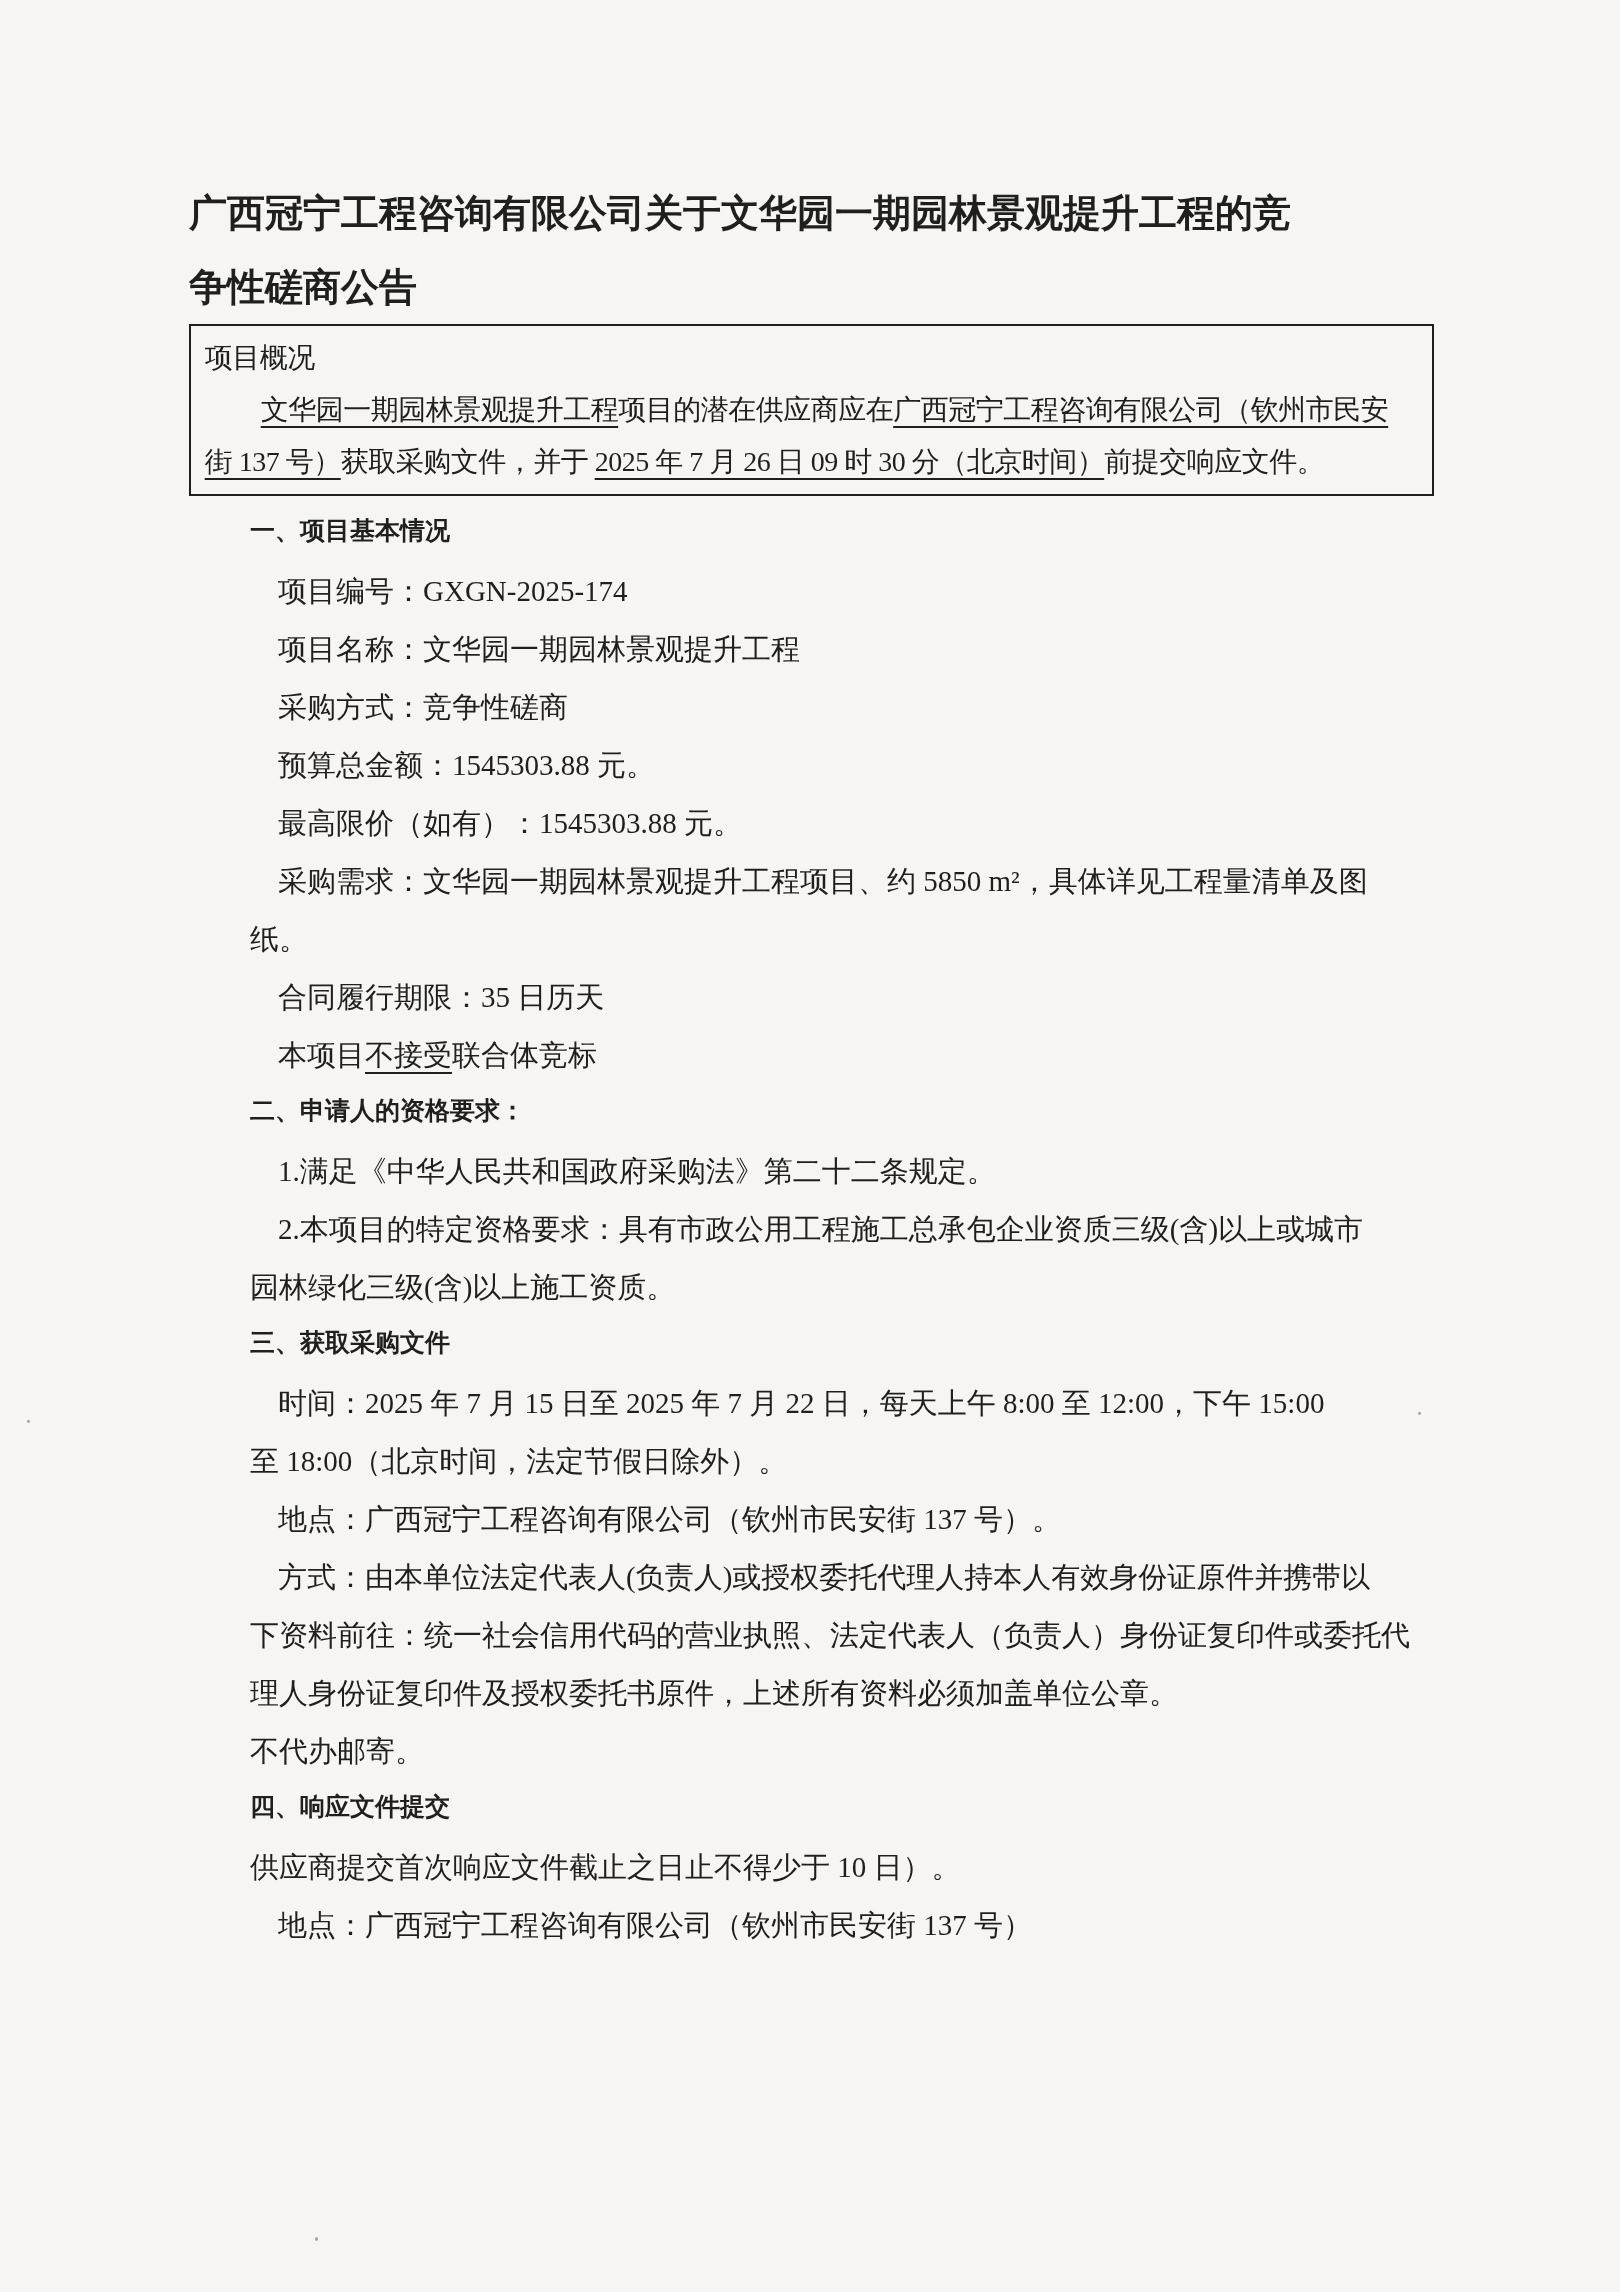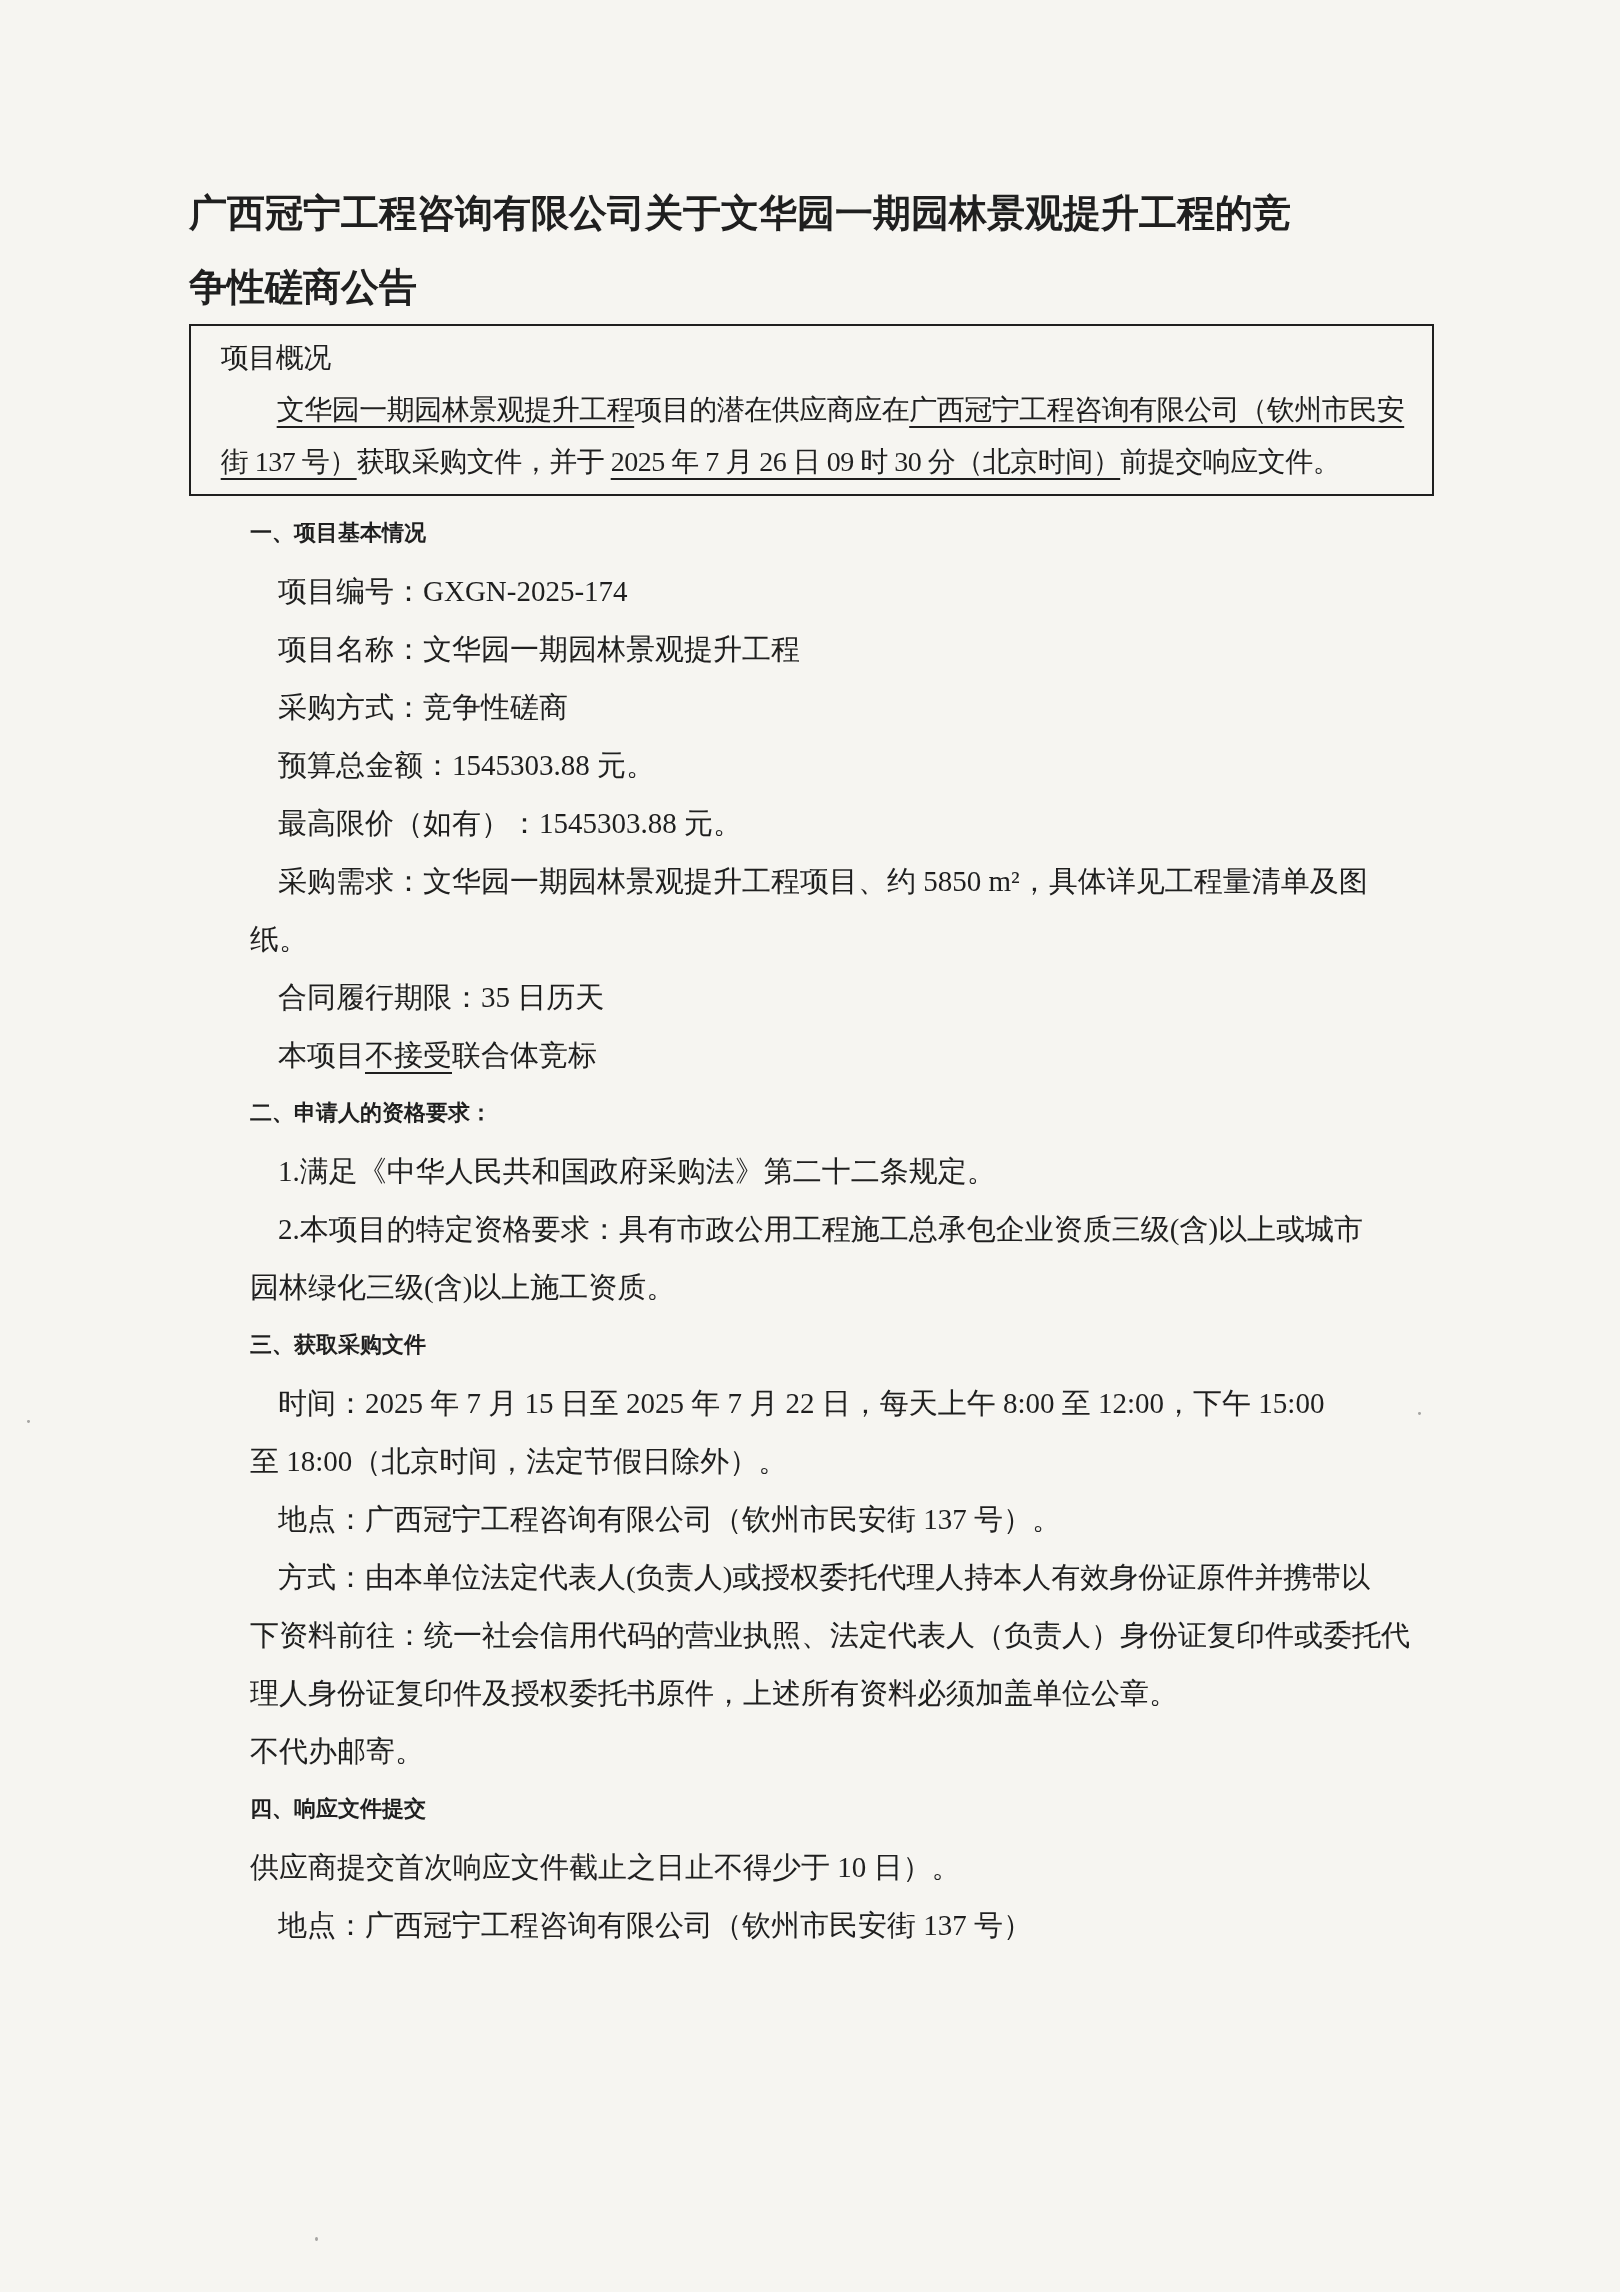--- a/index.html
+++ b/index.html
@@ -27,35 +27,34 @@
     margin-top:0px;
     border:2.9px solid #1f1f1f;
     padding:5.9px 13.7px 5.9px 13.7px;
     box-sizing:border-box;
   }
   .bx-line{
     font-size:28px;
     line-height:52px;
     letter-spacing:-0.5px;
     white-space:nowrap;
-    margin-left:16px;
   }
   .bx-indent{ padding-left:56px; }
   .body-lines{ margin-top:7.8px; }
   .ln{
     font-size:29px;
     line-height:58px;
     margin-left:61px;
     white-space:nowrap;
   }
   .ln.ind{ margin-left:89px; }
   .ln.hd{
-    font-family:Liberation Sans, sans-serif;
+    font-family:Liberation Mono, monospace;
     font-weight:bold;
-    font-size:22px;
+    font-size:25px;
   }
   .u{
     text-decoration:underline;
     text-underline-offset:6.9px;
     text-decoration-thickness:2px;
   }
   
   .speck{position:absolute;background:#555;border-radius:50%;opacity:.5;}
 </style>
 </head>

